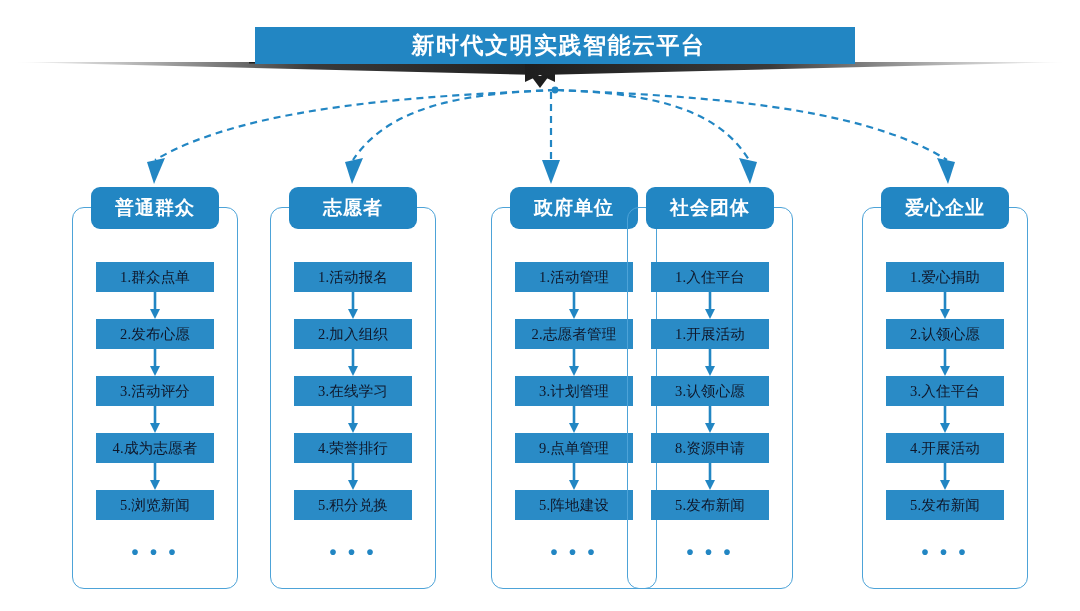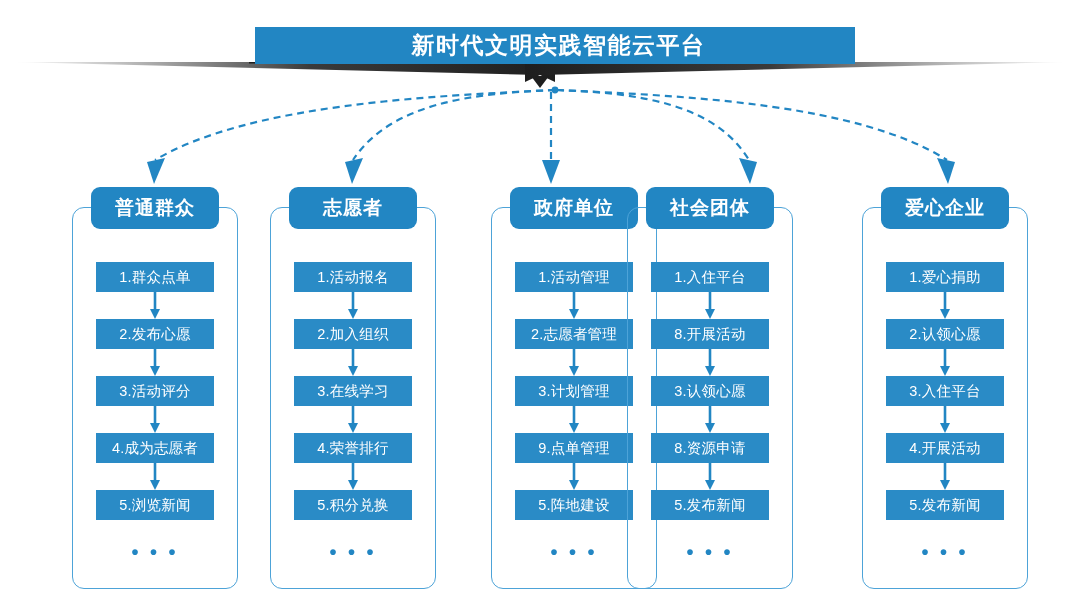--- a/index.html
+++ b/index.html
@@ -107,27 +107,28 @@
     width: 100%;
     display: flex;
     flex-direction: column;
     align-items: center;
   }
 
   .step-box {
     width: 118px;
     height: 30px;
     background: #2a8bc6;
-    color: #ffffff;
+    color: #0f172a;
     font-size: 14.5px;
     display: flex;
     align-items: center;
     justify-content: center;
     white-space: nowrap;
     letter-spacing: 0.2px;
+    font-family: Liberation Serif, serif;
   }
 
   .arrow-gap {
     height: 27px;
     width: 14px;
     display: flex;
     align-items: center;
     justify-content: center;
   }
 
@@ -302,21 +303,21 @@
     <div class="column" style="left:627px; width:166px;">
       <div class="col-header">社会团体</div>
       <div class="col-body">
         <div class="step-box">1.入住平台</div>
         <div class="arrow-gap">
           <svg width="14" height="27" viewBox="0 0 14 27">
               <path d="M7,0 L7,18" stroke="#2286c3" stroke-width="2.6" fill="none"></path>
               <path d="M2,17 L12,17 L7,27 Z" fill="#2286c3"></path>
             </svg>
         </div>
-        <div class="step-box">8.开展活动</div>
+        <div class="step-box">1.开展活动</div>
         <div class="arrow-gap">
           <svg width="14" height="27" viewBox="0 0 14 27">
               <path d="M7,0 L7,18" stroke="#2286c3" stroke-width="2.6" fill="none"></path>
               <path d="M2,17 L12,17 L7,27 Z" fill="#2286c3"></path>
             </svg>
         </div>
         <div class="step-box">3.认领心愿</div>
         <div class="arrow-gap">
           <svg width="14" height="27" viewBox="0 0 14 27">
               <path d="M7,0 L7,18" stroke="#2286c3" stroke-width="2.6" fill="none"></path>

